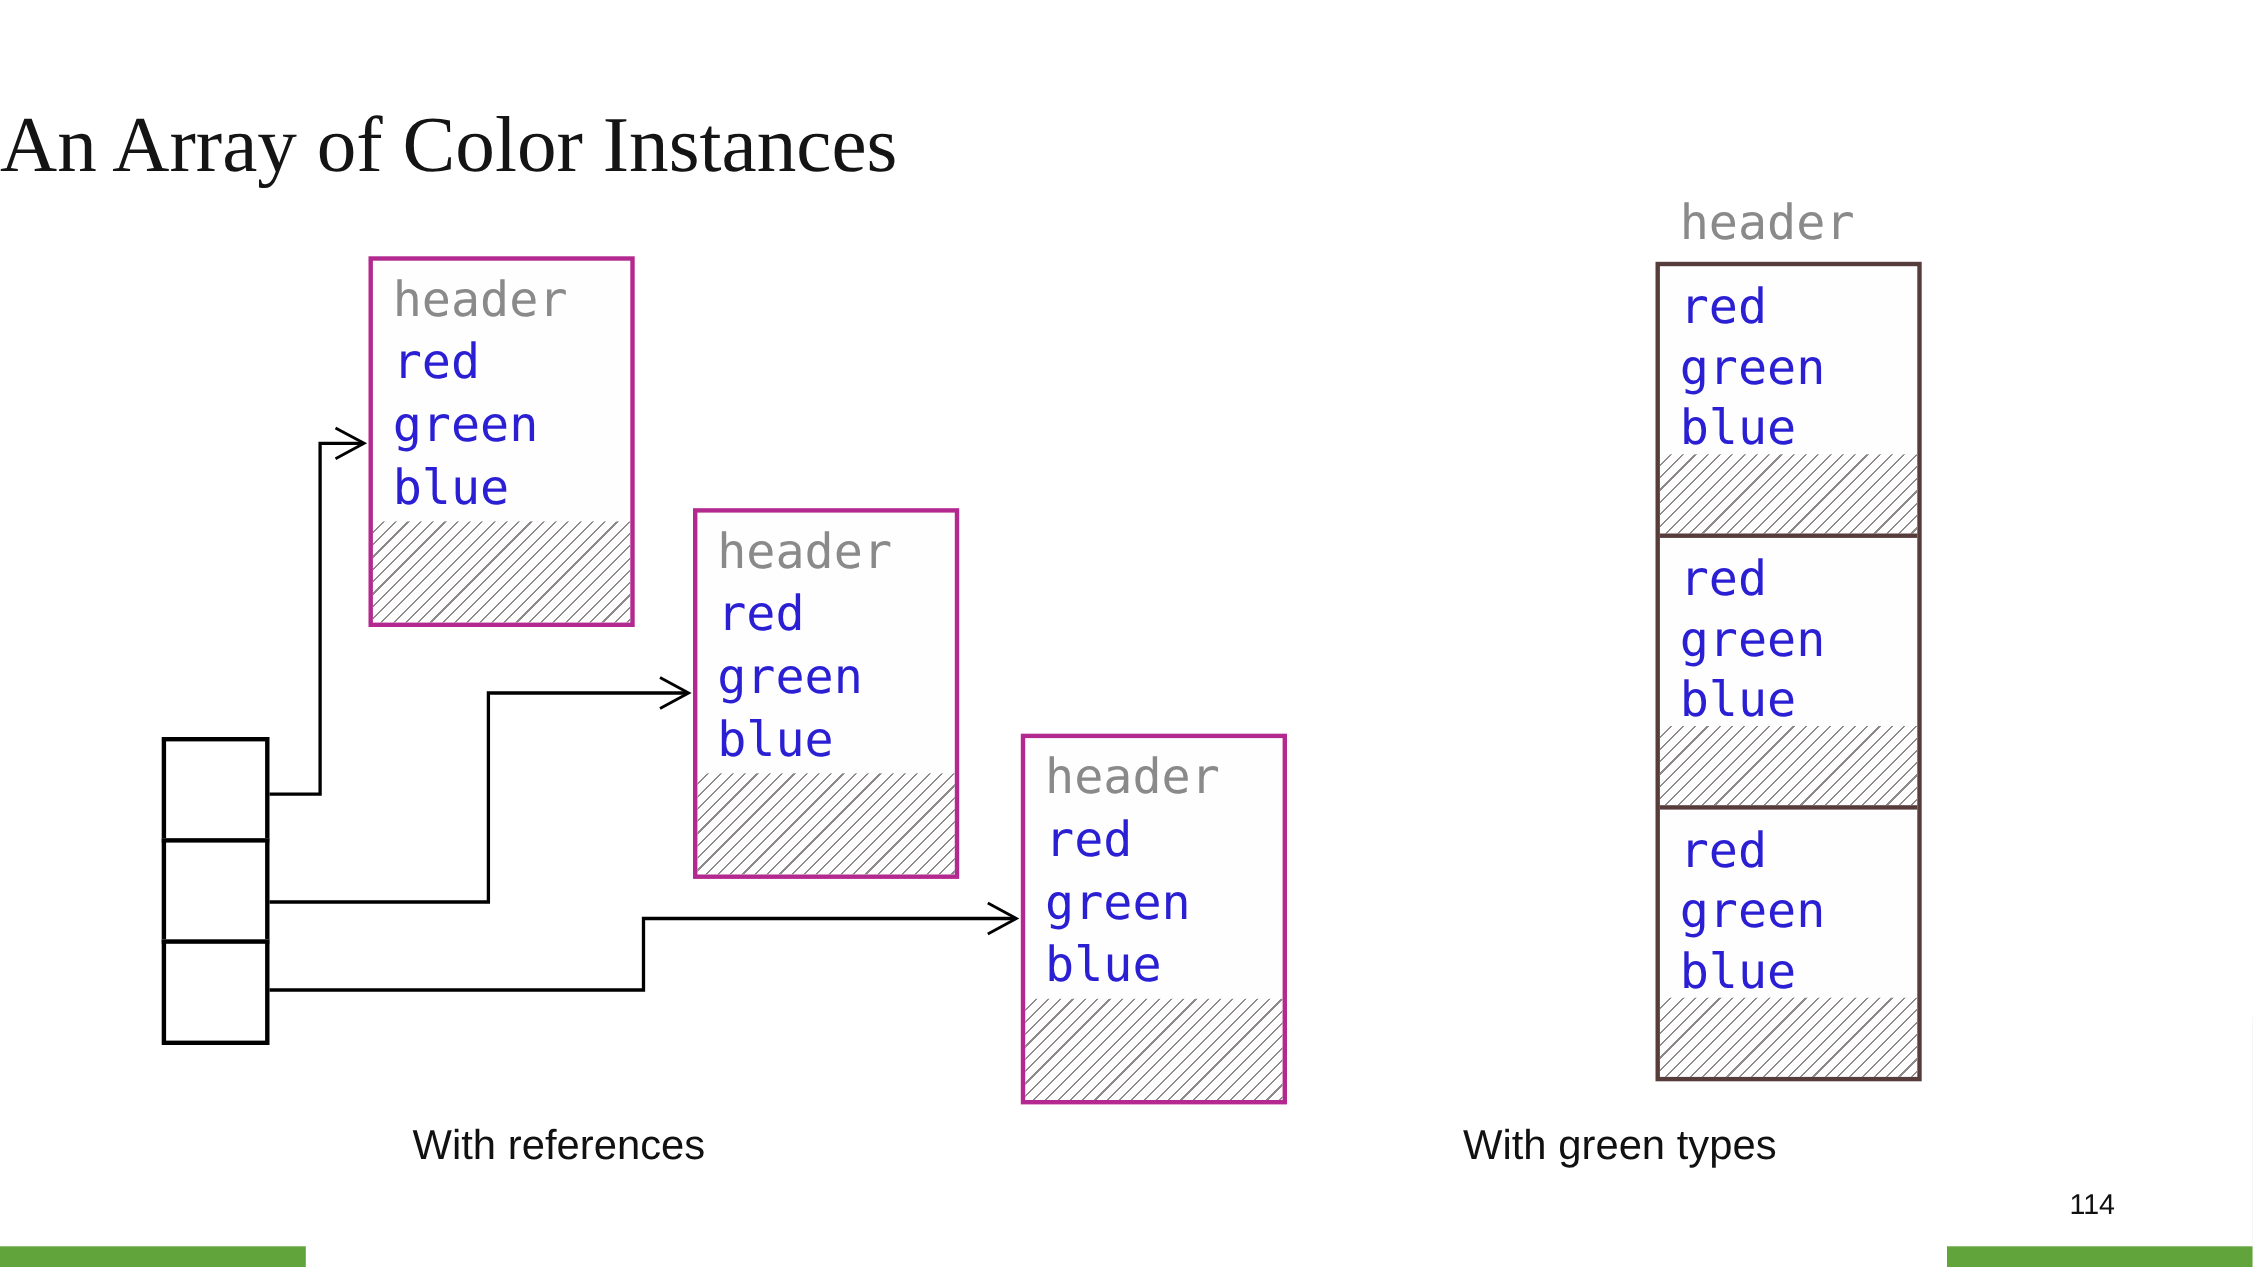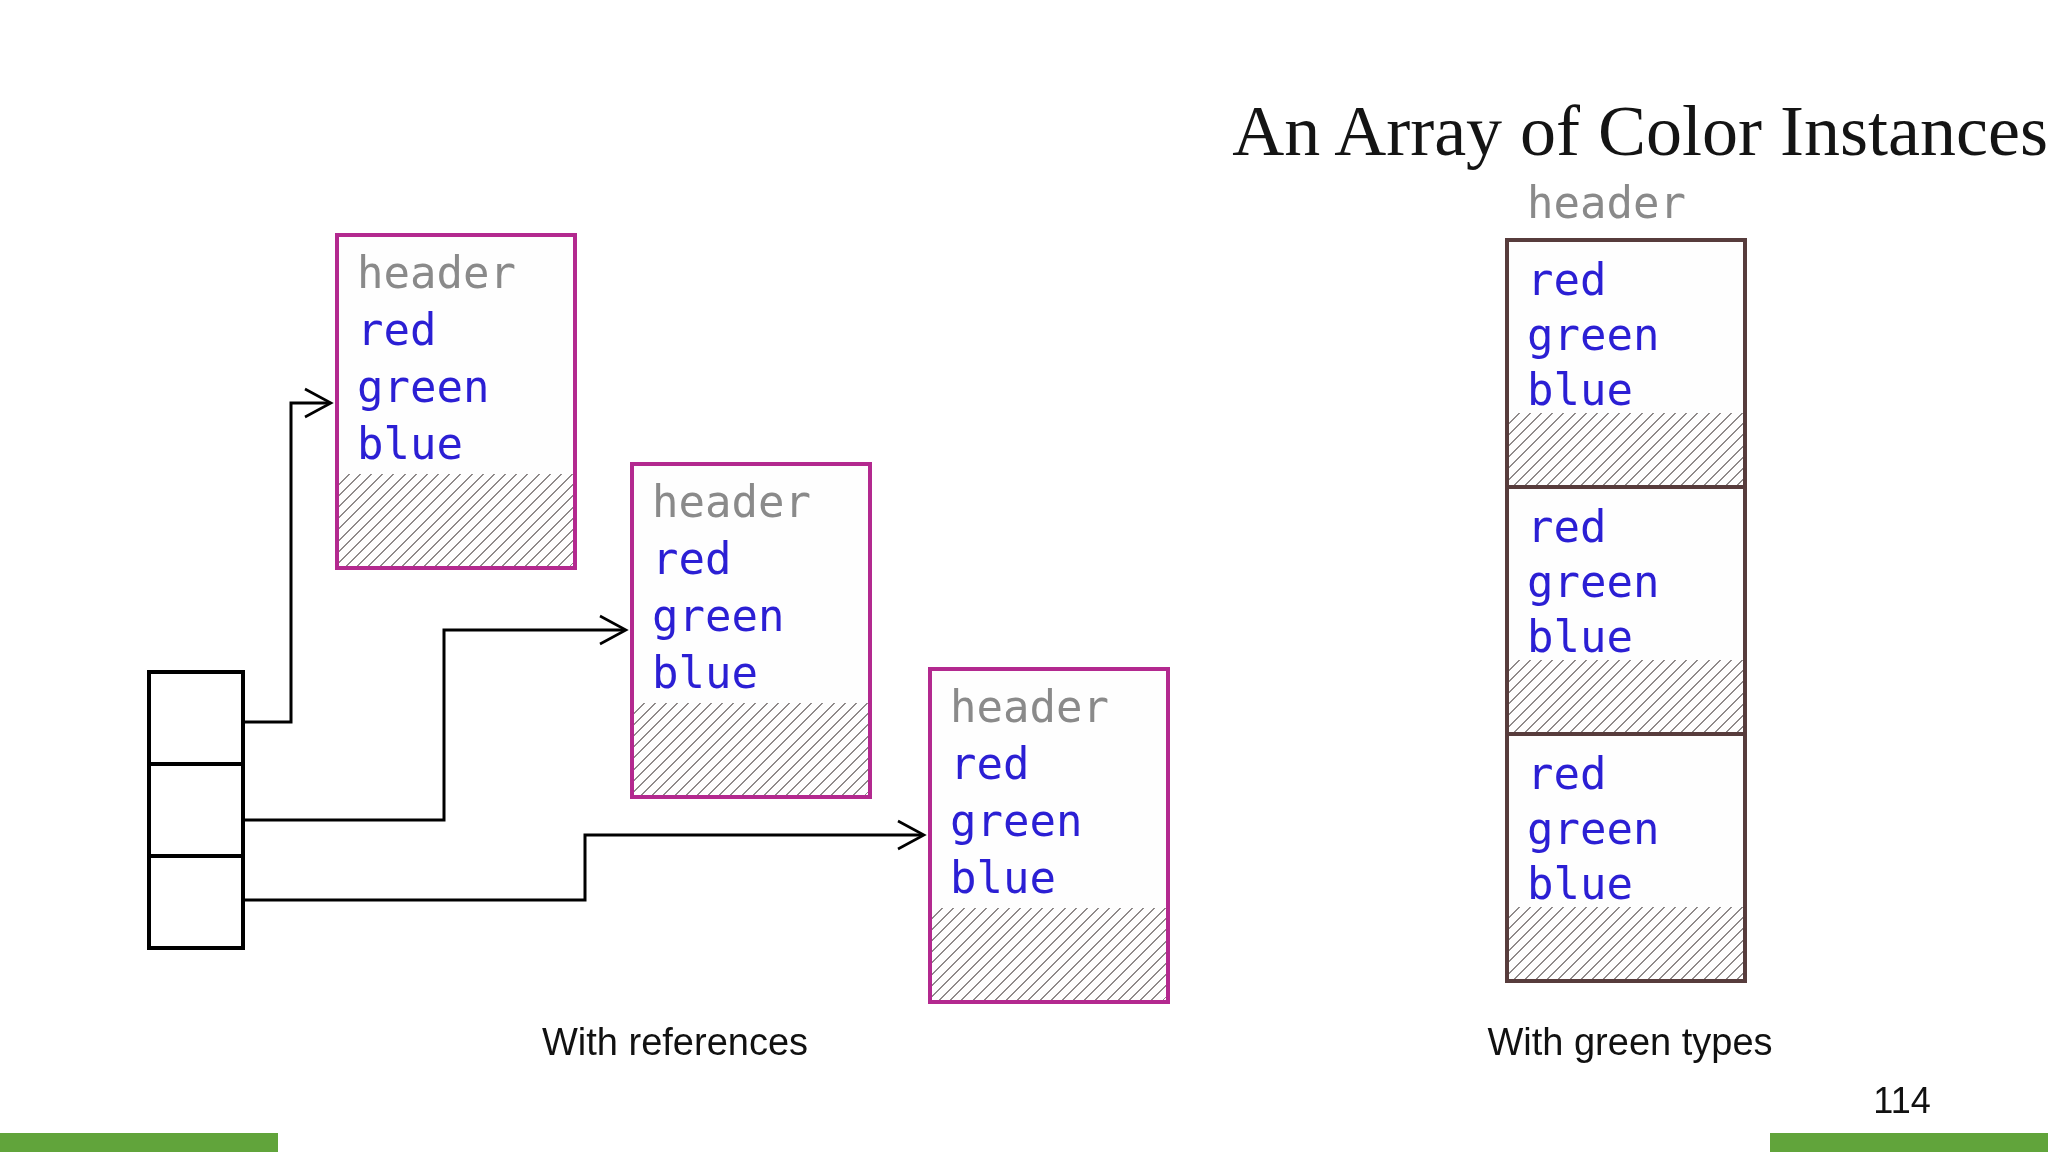--- a/index.html
+++ b/index.html
@@ -3,21 +3,21 @@
 <meta charset="utf-8">
 <style>
   html,body { margin:0; padding:0; background:#e8e8e8; }
   .slide {
     position:relative; width:2048px; height:1152px;
     background:#ffffff; overflow:hidden;
     font-family:"Liberation Sans", sans-serif;
   }
   .title {
     position:absolute; top:95px; left:0; width:2048px;
-    text-align:right; color:#141414;
+    text-align:left; color:#141414;
     font-family:"Liberation Serif", serif; font-size:72px; line-height:1;
     white-space:nowrap;
   }
   
   .ptr-array { position:absolute; left:147px; top:670px; }
   .cell {
     width:90px; height:88px; border:4px solid #000;
     margin-top:-4px; background:#fff;
   }
   .cell:first-child { margin-top:0; }
@@ -63,28 +63,28 @@
   .vsection .hatch { height:72px; }
 
   
   .connectors { position:absolute; left:0; top:0; pointer-events:none; }
   .connectors path { fill:none; stroke:#000; }
   .shaft { stroke-width:3px; }
   .head  { stroke-width:2.6px; }
 
   
   .caption {
-    position:absolute; top:1020px; width:600px; text-align:center;
+    position:absolute; top:1020px; width:600px; 
     font-size:38px; color:#111; line-height:1.2;
   }
   .caption-left  { left:375px; }
   .caption-right { left:1330px; }
   .page-number {
     position:absolute; left:1842px; top:1080px; width:120px;
-    text-align:center; font-size:36px; color:#111;
+    text-align:center; font-size:26px; color:#111;
   }
   .bar { position:absolute; top:1133px; height:19px; background:var(--green,#61a43b); }
   .bar-left  { left:0; width:278px; }
   .bar-right { left:1770px; width:278px; }
 </style>
 </head>
 <body>
 
 <div class="slide">
 

